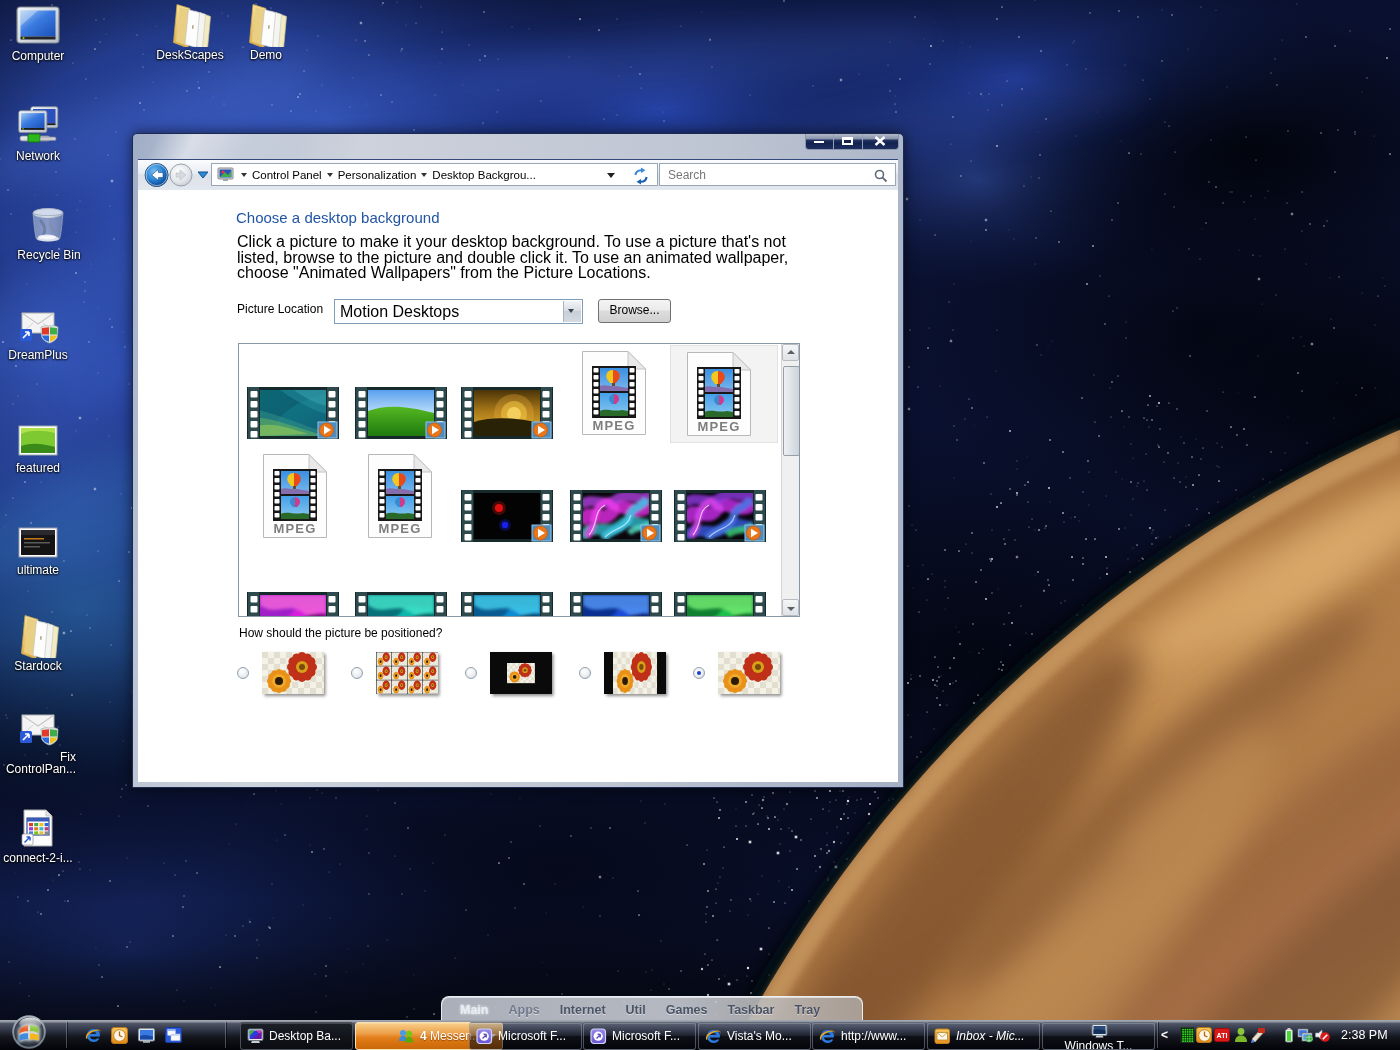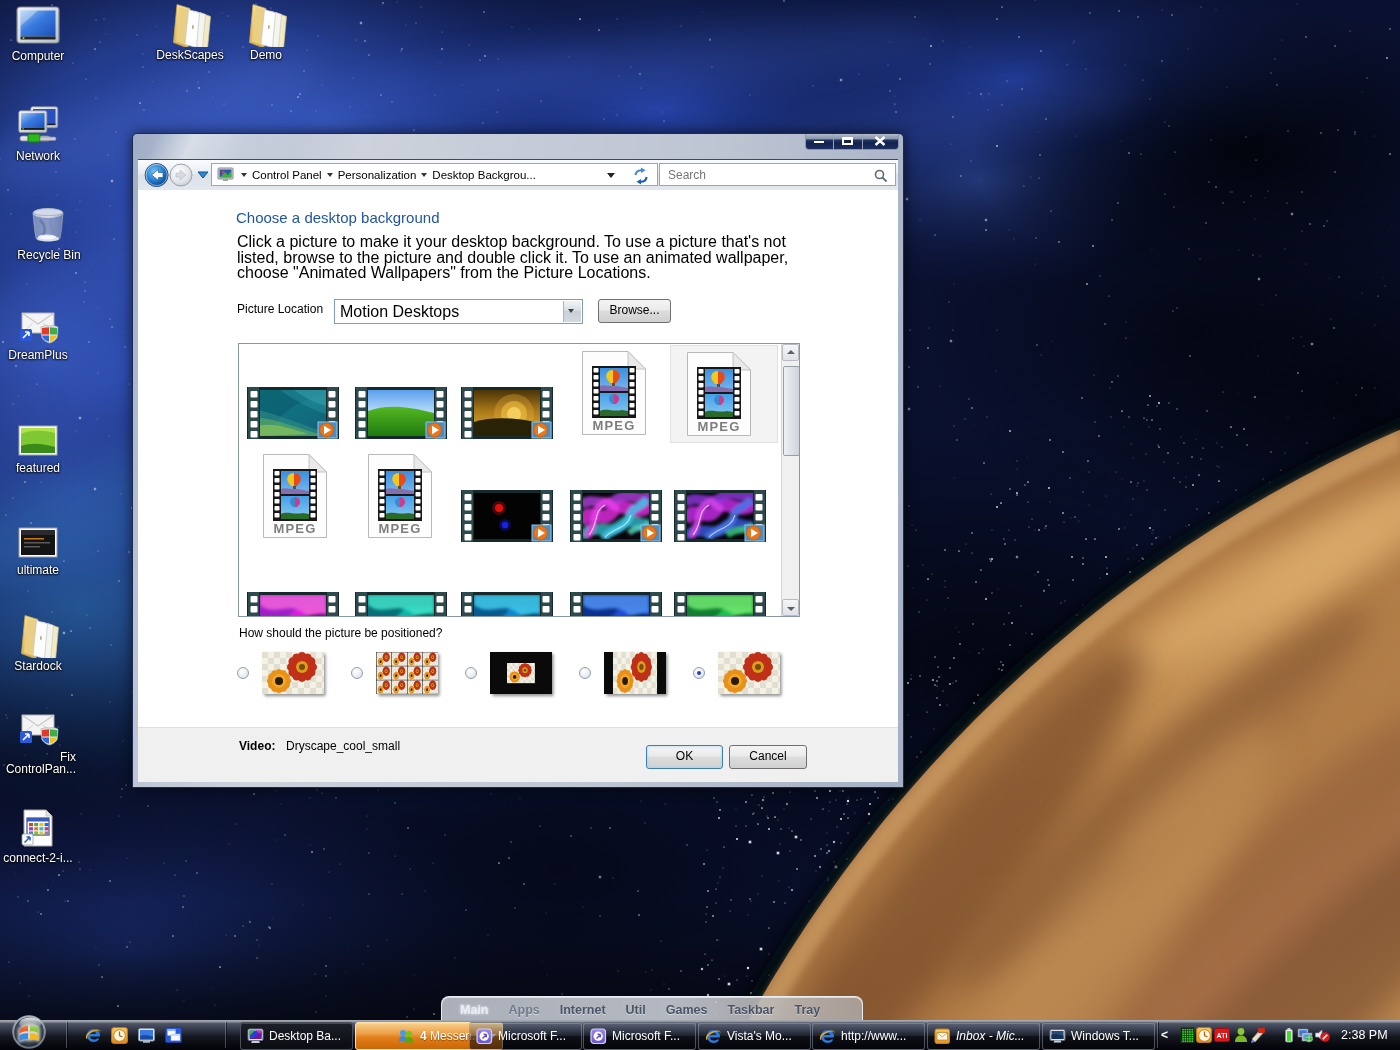--- a/index.html
+++ b/index.html
@@ -2351,26 +2351,20 @@
     <svg class="pthumb" style="left:466px;top:462px;" width="62" height="42">
         <rect width="62" height="42" fill="#0a0a0a"></rect>
         <use href="#flower" transform="translate(9,0) scale(0.71,1)"></use>
       </svg>
     <div class="radio" style="left:555px;top:477px;">
         <span style="position:absolute;left:2.8px;top:2.8px;width:4.6px;height:4.6px;border-radius:50%;background:#2040cc;"></span>
       </div>
     <svg class="pthumb" style="left:580px;top:462px;" width="62" height="42">
         <use href="#flower"></use>
       </svg>
-    <div id="footer">
-      <span class="lbl" style="left:101px;top:11px;font-weight:bold;">Video:</span>
-      <span class="lbl" style="left:148px;top:11px;">Dryscape_cool_small</span>
-      <div class="btn" style="left:508px;top:17px;width:75px;border-color:#3c7fb1;box-shadow:0 0 3px #9cd4f7 inset;">OK</div>
-      <div class="btn" style="left:591px;top:17px;width:76px;">Cancel</div>
-    </div>
   </div>
 </div>
 
 <div id="dock">
     <div class="tabs">
  <span style="color:#e8edf5;text-shadow:0 0 3px #fff;">Main</span>
       <span style="color:#707a8c;">Apps</span>
       <span>Internet</span>
       <span>Util</span>
       <span>Games</span>
@@ -2517,21 +2511,21 @@
     <span>http://www...</span>
   </div>
 <div class="tbtn" style="left:927px;width:111px;top:1022px;font-style:italic;">
     <svg class="ti" width="17" height="16" viewBox="0 0 17 16">
       <rect x="1" y="1" width="14.5" height="14.5" rx="2" fill="url(#gout)" stroke="#c08018" stroke-width="1"></rect>
 <rect x="3" y="4.5" width="10.5" height="7.5" fill="#fdf8ee" stroke="#b88a30" stroke-width=".8"></rect>
 <path d="M3 4.5 L8.2 9 L13.5 4.5" fill="none" stroke="#c89a40" stroke-width=".9"></path>
     </svg>
     <span>Inbox - Mic...</span>
   </div>
-<div class="tbtn" style="left:1042px;width:111px;top:1022px;">
+<div class="tbtn" style="left:1042px;width:111px;top:1022px;flex-direction:column;">
     <svg class="ti" width="17" height="16" viewBox="0 0 17 16">
       <rect x="1" y="1.5" width="15" height="11" rx="1.5" fill="#dfe5ea" stroke="#6a747e" stroke-width="1"></rect>
 <rect x="2.5" y="3" width="12" height="8" fill="#2a4a7a"></rect>
 <path d="M2.5 7 C6 5.5 10 6.5 14.5 7.5 L14.5 11 L2.5 11 Z" fill="#14305a"></path>
 <path d="M5.5 12.5 L11.5 12.5 L12.5 14.5 L4.5 14.5 Z" fill="#c8ced4"></path>
     </svg>
     <span>Windows T...</span>
   </div>
 <div style="position:absolute;left:1161px;top:1028px;color:#fff;font-size:12px;font-weight:bold;">&lt;</div>
 <svg style="position:absolute;left:1180px;top:1027px;" width="16" height="16" viewBox="0 0 16 16">

